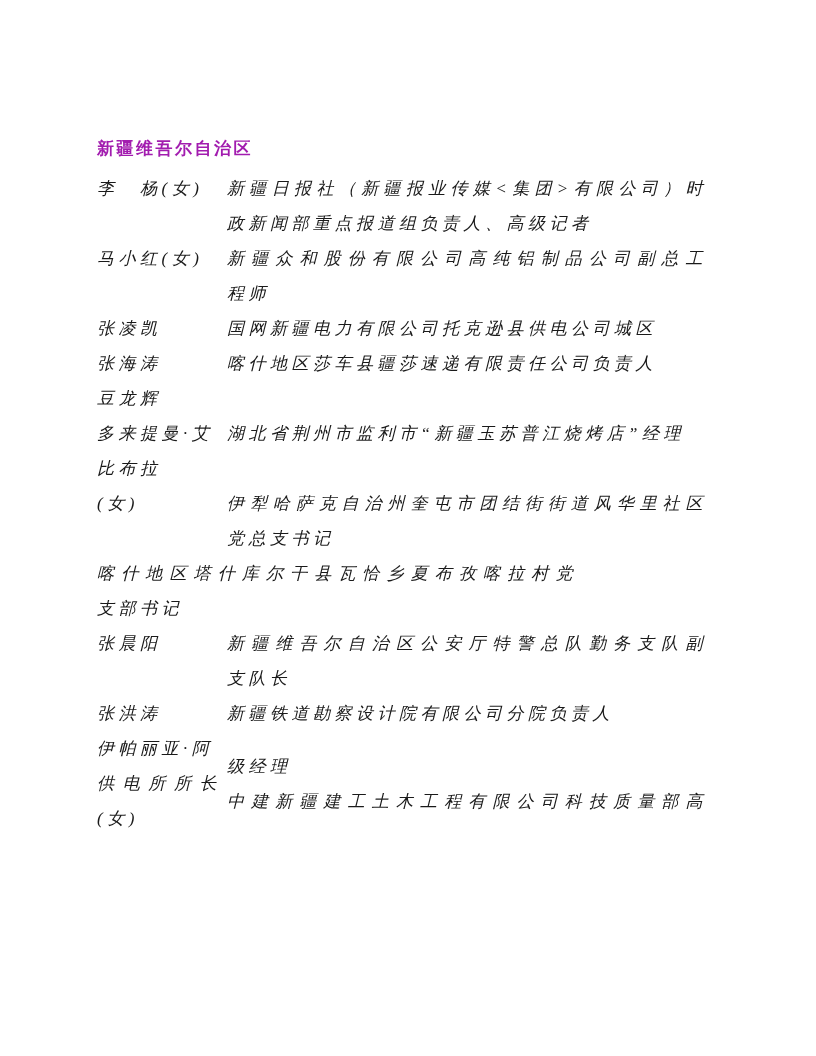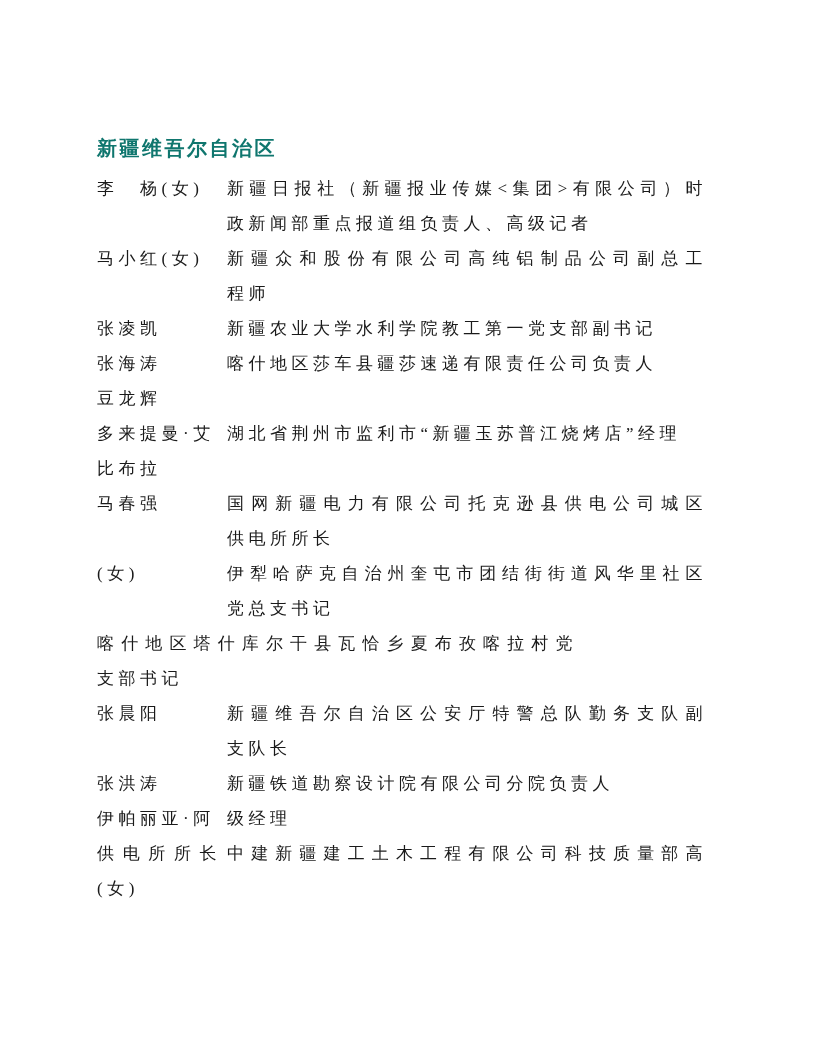--- a/index.html
+++ b/index.html
@@ -19,45 +19,47 @@
   .content {
     position: absolute;
     left: 97px;
     top: 131px;
     width: 612px;
   }
   .section-title {
     margin: 0 0 5px 0;
     font-family: "Liberation Sans", "DejaVu Sans", sans-serif;
     font-weight: 700;
-    font-size: 20px;
+    font-size: 17px;
     line-height: 35px;
     letter-spacing: 2.5px;
-    color: #0f766e;
+    color: #a21caf;
   }
   .entry {
     display: flex;
     align-items: flex-start;
   }
   .entry.middle {
+    align-items: center;
   }
   .name-cell {
     width: 124px;
     flex: none;
     margin-right: 6px;
   }
   .pos-cell {
     width: 480px;
     flex: none;
   }
   .line {
     font-size: 17px;
     line-height: 35px;
     letter-spacing: 4.5px;
     white-space: nowrap;
+    font-style: italic;
   }
   .line.fill {
     text-align: justify;
     text-align-last: justify;
   }
 </style>
 </head>
 <body>
 
 <div class="page">
@@ -80,21 +82,21 @@
           <div class="pos-cell">
             <div class="line fill">新疆众和股份有限公司高纯铝制品公司副总工</div>
             <div class="line">程师</div>
           </div>
         </div>
         <div class="entry">
           <div class="name-cell">
             <div class="line">张凌凯</div>
           </div>
           <div class="pos-cell">
-            <div class="line">新疆农业大学水利学院教工第一党支部副书记</div>
+            <div class="line">国网新疆电力有限公司托克逊县供电公司城区</div>
           </div>
         </div>
         <div class="entry">
           <div class="name-cell">
             <div class="line">张海涛</div>
           </div>
           <div class="pos-cell">
             <div class="line">喀什地区莎车县疆莎速递有限责任公司负责人</div>
           </div>
         </div>
@@ -103,29 +105,20 @@
             <div class="line">豆龙辉</div>
           </div>
         </div>
         <div class="entry">
           <div class="name-cell">
             <div class="line">多来提曼·艾</div>
             <div class="line">比布拉</div>
           </div>
           <div class="pos-cell">
             <div class="line">湖北省荆州市监利市“新疆玉苏普江烧烤店”经理</div>
-          </div>
-        </div>
-        <div class="entry">
-          <div class="name-cell">
-            <div class="line">马春强</div>
-          </div>
-          <div class="pos-cell">
-            <div class="line fill">国网新疆电力有限公司托克逊县供电公司城区</div>
-            <div class="line">供电所所长</div>
           </div>
         </div>
         <div class="entry">
           <div class="name-cell">
             <div class="line">(女)</div>
           </div>
           <div class="pos-cell">
             <div class="line fill">伊犁哈萨克自治州奎屯市团结街街道风华里社区</div>
             <div class="line">党总支书记</div>
           </div>

